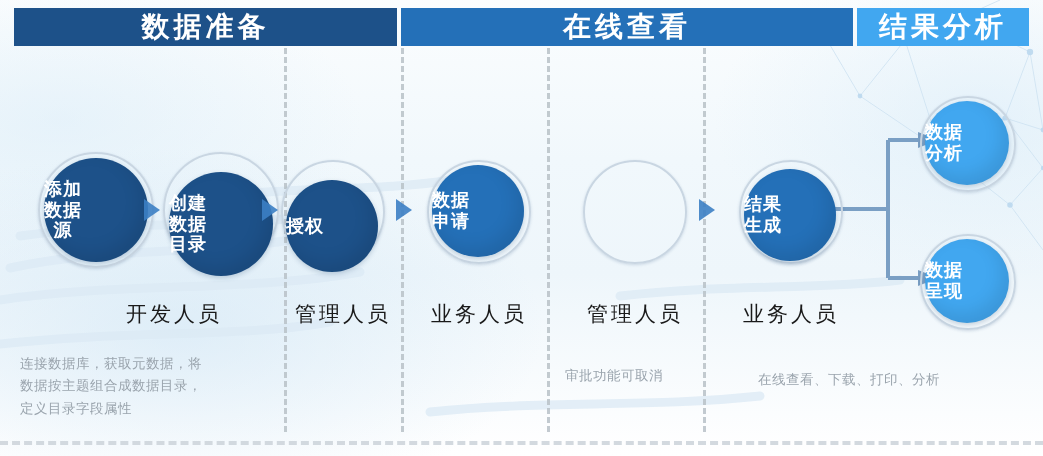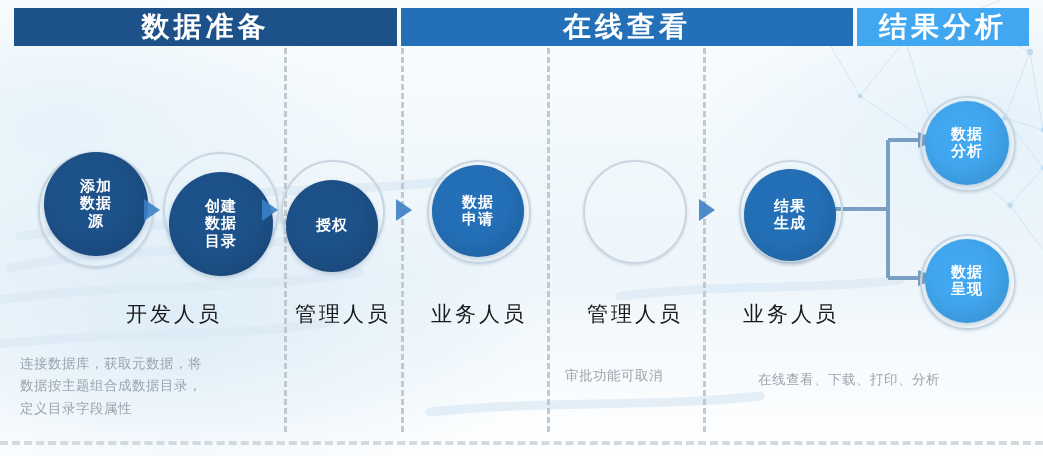--- a/index.html
+++ b/index.html
@@ -47,23 +47,23 @@
   
   .node{position:absolute;border-radius:50%;display:flex;align-items:center;justify-content:center;}
   .ring{
     position:absolute;border-radius:50%;
     border:2px solid #c9d6e2;
     box-shadow:0 1px 3px rgba(40,80,120,.18);
     background:transparent;
   }
   .disc{
     position:absolute;border-radius:50%;
-    display:flex;align-items:center;justify-content:center;
+    display:flex;align-items:center;
     color:#fff;text-align:center;line-height:1.14;
-    font-size:15px;font-weight:bold;
+    font-size:18px;font-weight:bold;
     font-family:"DejaVu Sans","Liberation Sans",sans-serif;
     letter-spacing:1px;
     box-shadow:inset -6px -8px 18px rgba(0,0,0,.10), 0 2px 5px rgba(30,70,110,.22);
   }
   .disc span{display:block;}
 
   
   .tri{
     position:absolute;width:0;height:0;
     border-top:11px solid transparent;
@@ -145,21 +145,21 @@
       <path d="M62 113 L62 182"></path>
       <path d="M62 44 L92 44"></path>
       <path d="M62 182 L92 182"></path>
     </g>
     <polygon points="92,36 112,44 92,52" fill="#7a9fc4"></polygon>
     <polygon points="92,174 112,182 92,190" fill="#7a9fc4"></polygon>
   </svg>
 
   <div class="node" style="left:38px;top:152px;width:116px;height:116px;">
     <div class="ring" style="left:0;top:0;width:112px;height:112px;"></div>
-    <div class="disc" style="left:6px;top:0;width:104px;height:104px;background:#1d5189;">
+    <div class="disc" style="left:6px;top:6px;width:104px;height:104px;background:#1d5189;">
       <div>
         <span>添加</span>
         <span>数据</span>
         <span>源</span>
       </div>
     </div>
   </div>
   <div class="tri" style="left:144px;top:199px;"></div>
 
   <div class="node" style="left:163px;top:152px;width:116px;height:116px;">

